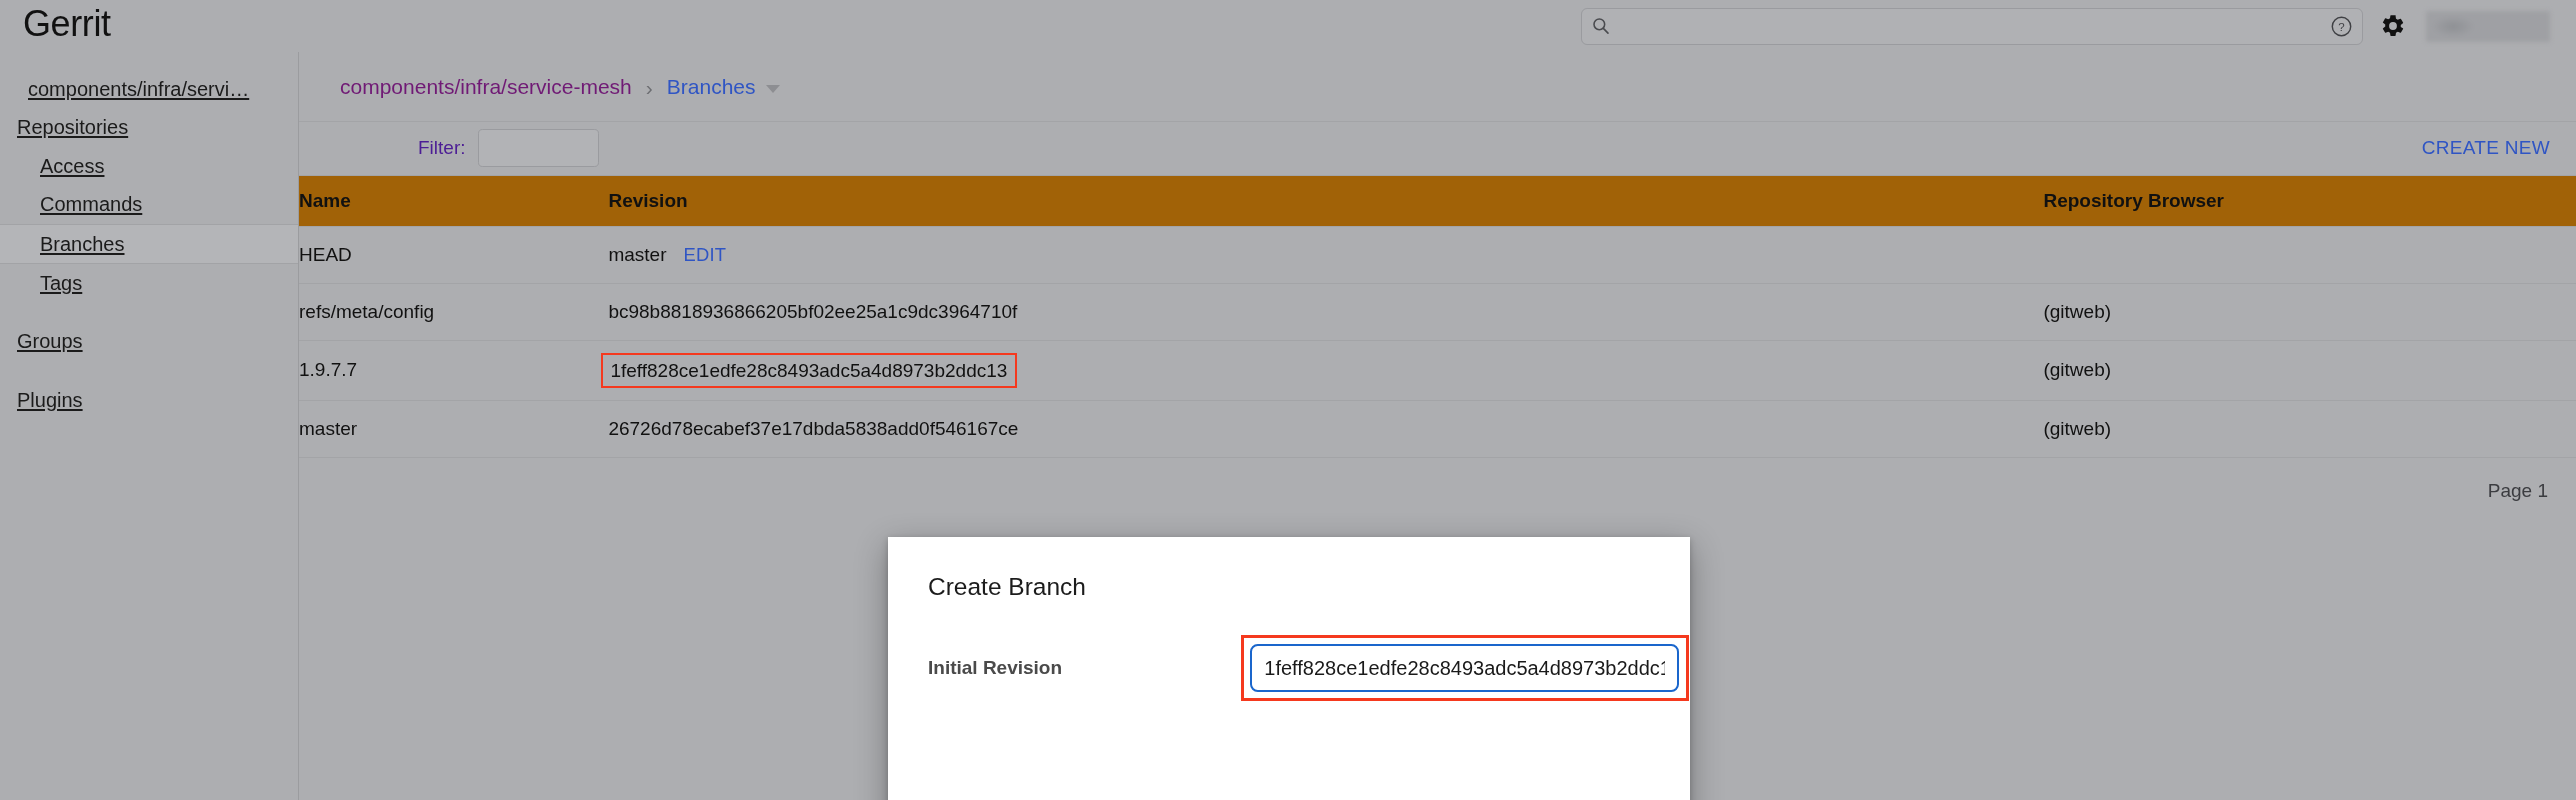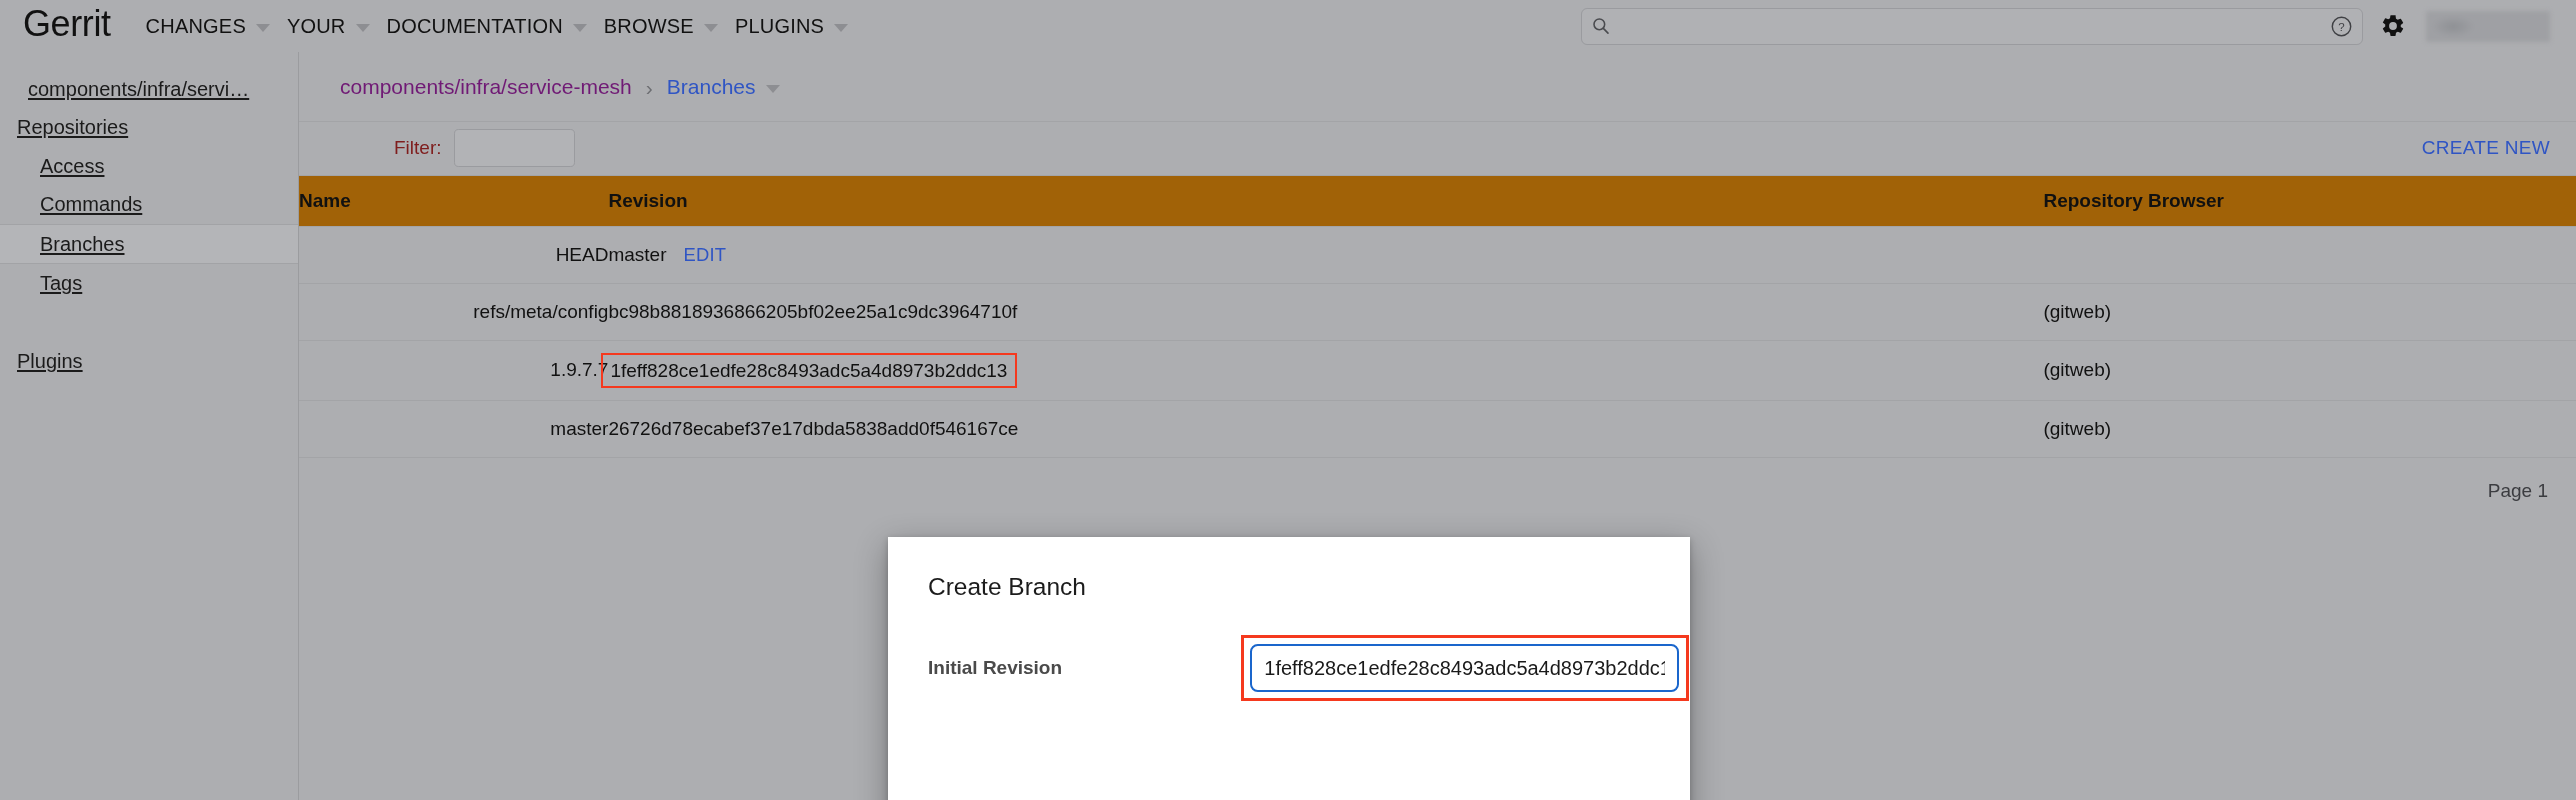--- a/index.html
+++ b/index.html
@@ -151,22 +151,22 @@
 
   .filter-row {
     display: flex;
     align-items: center;
     padding: 0 26px 0 23px;
     height: 54px;
     border-top: 0.8px solid #a3a4a7;
   }
   .filter-label {
     font-size: 19px;
-    color: #7f1d1d;
-    margin-left: 72px;
+    color: #4c1d95;
+    margin-left: 96px;
     margin-right: 12.3px;
   }
   .filter-input {
     width: 121px;
     height: 38px;
     border: 0.8px solid #9a9b9f;
     border-radius: 4.6px;
     background: #b2b3b6;
     font-size: 17px;
     padding: 0 6.1px;
@@ -196,21 +196,21 @@
     background: #a16207;
   }
   .tbl td {
     font-size: 19px;
     color: #111;
     padding: 17px 0;
     border-bottom: 0.8px solid #a3a4a7;
     vertical-align: middle;
     height: 57px;
   }
-  .col-name   { width: 276px; padding-left: 0 !important; text-align: right; }
+  .col-name   { width: 276px; padding-left: 0 !important; }
   .col-rev    { width: 1280px; margin-left: 42px; }
   .col-browse { width: 475px; }
   .col-del    { width: 0; }
   .pad-name   { padding-left: 23px; }
   .pad-rev    { padding-left: 0px; }
   .pad-browse { padding-left: 0px; }
 
   .cell-rev-inner { display: inline-flex; align-items: center; }
   .edit-link {
     color: #2f55c4;
@@ -291,42 +291,20 @@
     border: 3.1px solid #f5391e;
     pointer-events: none;
   }
 </style>
 </head>
 <body>
 
 <div class="header">
   <div class="brand">Gerrit</div>
 
-  <div class="nav">
-    <div class="nav-item">
-      <span>CHANGES</span>
-      <span class="caret"></span>
-    </div>
-    <div class="nav-item">
-      <span>YOUR</span>
-      <span class="caret"></span>
-    </div>
-    <div class="nav-item">
-      <span>DOCUMENTATION</span>
-      <span class="caret"></span>
-    </div>
-    <div class="nav-item">
-      <span>BROWSE</span>
-      <span class="caret"></span>
-    </div>
-    <div class="nav-item">
-      <span>PLUGINS</span>
-      <span class="caret"></span>
-    </div>
-  </div>
 
   <div class="header-right">
     <div class="searchbox">
       <svg class="icon-search" viewBox="0 0 24 24">
         <circle cx="10" cy="10" r="6.4" fill="none" stroke="#4a4b4f" stroke-width="1.9"></circle>
         <line x1="14.8" y1="14.8" x2="20.4" y2="20.6" stroke="#4a4b4f" stroke-width="1.9" stroke-linecap="round"></line>
       </svg>
       <input class="search-input-fake" type="text" value="" style="">
       <svg class="icon-help" viewBox="0 0 24 24">
         <circle cx="12" cy="12" r="9.6" fill="none" stroke="#3f4044" stroke-width="1.5"></circle>
@@ -355,20 +333,23 @@
     <div class="side-row indent2">
       <span class="side-link">Commands</span>
     </div>
     <div class="side-row indent2 selected">
       <span class="side-link">Branches</span>
     </div>
     <div class="side-row indent2">
       <span class="side-link">Tags</span>
     </div>
     <div class="side-gap"></div>
+    <div class="side-row">
+      <span class="side-link">Groups</span>
+    </div>
     <div class="side-gap"></div>
     <div class="side-row">
       <span class="side-link">Plugins</span>
     </div>
   </div>
 
   <div class="main">
 
     <div class="breadcrumb">
       <span class="crumb-repo">components/infra/service-mesh</span>

